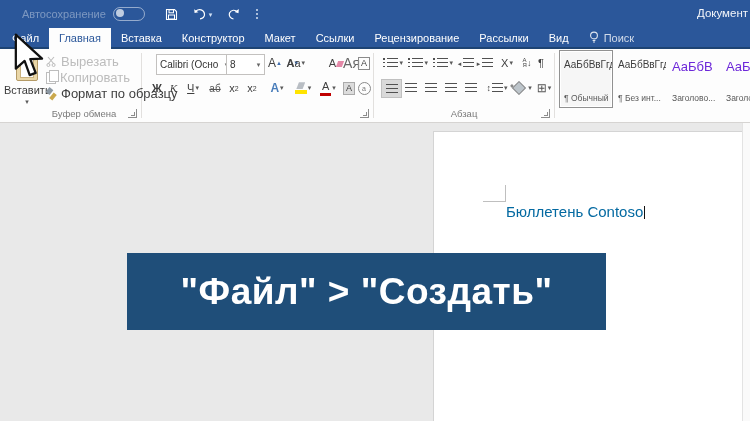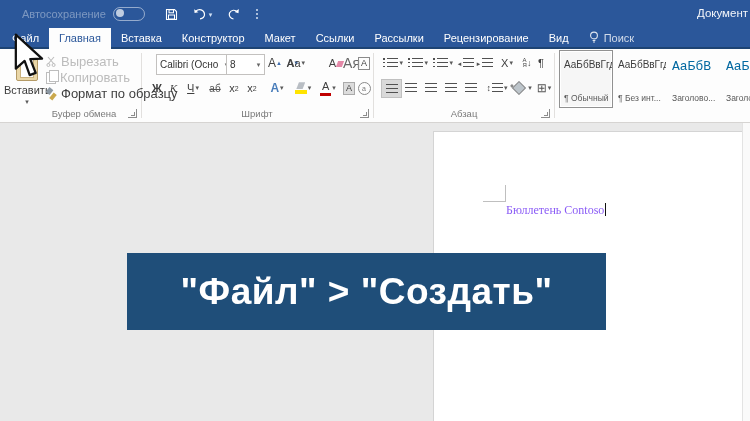--- a/index.html
+++ b/index.html
@@ -93,31 +93,31 @@
   .abtn{position:absolute;width:19px;height:17px;display:flex;align-items:center;justify-content:center;}
   .bucket{width:8px;height:8px;border:1px solid #8a8a8a;background:#bdc5cb;transform:rotate(45deg);position:relative;}
   .bucket::after{content:"";position:absolute;left:-4px;top:6px;width:3px;height:3px;background:#8a8a8a;border-radius:50%;}
   .bord-g{font-size:12px;color:#555;line-height:1;}
 
   
   .stylecard{position:absolute;top:1px;width:52px;height:56px;background:#fdfdfd;
              border:1px solid transparent;overflow:hidden;}
   .stylecard.selected{border:1px solid #919191;background:#f6f6f6;box-shadow:inset 0 0 0 1px #fff;}
   .stylecard .prev{margin:8px 0 0 4px;font-size:10px;color:#3d3d3d;white-space:nowrap;}
-  .stylecard .prev.head{font-size:13px;color:#0369a1;font-family:Liberation Mono, monospace;}
+  .stylecard .prev.head{font-size:13px;color:#6d28d9;}
   .stylecard .nm{position:absolute;left:4px;bottom:4px;font-size:8.5px;color:#5a5a5a;white-space:nowrap;}
 
   
   .workspace{position:absolute;top:123px;left:0;right:0;bottom:0;background:#e9e9e9;}
   .scrollstrip{position:absolute;top:0;bottom:0;right:0;width:7px;background:#fafafa;border-left:1px solid #e3e3e3;}
   .page{position:absolute;left:433px;top:8px;right:7px;bottom:0;background:#fff;
         border:1px solid #d4d4d4;border-right:none;border-bottom:none;}
   .cropmark{position:absolute;left:49px;top:53px;width:22px;height:16px;
         border-right:1px solid #bfbfbf;border-bottom:1px solid #bfbfbf;}
-  .doc-heading{position:absolute;left:72px;top:71px;font-size:12px;color:#8b5cf6;white-space:nowrap;font-family:Liberation Serif, serif;}
+  .doc-heading{position:absolute;left:72px;top:71px;font-size:15px;color:#0369a1;white-space:nowrap;}
   .caret-i{display:inline-block;width:1px;height:13px;background:#111;vertical-align:-2px;margin-left:1px;}
 
   
   .banner{position:absolute;left:127px;top:253px;width:479px;height:77px;background:#1f4e79;
           display:flex;align-items:center;justify-content:center;z-index:50;}
   .banner-text{color:#fff;font-size:37px;font-weight:bold;letter-spacing:.5px;white-space:nowrap;}
 
   
   .cursor{position:absolute;left:13px;top:33px;z-index:60;}
 </style>
@@ -159,22 +159,22 @@
   <span class="doc-title">Документ</span>
 </div>
 
 <div class="tabrow">
   <span class="tab first">Файл</span>
   <span class="tab active">Главная</span>
   <span class="tab">Вставка</span>
   <span class="tab">Конструктор</span>
   <span class="tab">Макет</span>
   <span class="tab">Ссылки</span>
+  <span class="tab">Рецензирование</span>
   <span class="tab">Рассылки</span>
-  <span class="tab">Рецензирование</span>
   <span class="tab">Вид</span>
   <span class="tab-search">
     <svg width="10" height="13" viewBox="0 0 10 13">
       <circle cx="5" cy="4.5" r="3.4" fill="none" stroke="rgba(255,255,255,.85)" stroke-width="1.1"></circle>
       <path d="M3.6 9.5 h2.8 M4 11 h2" stroke="rgba(255,255,255,.85)" stroke-width="1"></path>
     </svg>
     <span>Поиск</span>
   </span>
 </div>
 
@@ -275,21 +275,20 @@
       <span class="bar" style="background:#c00000"></span>
     </span>
       <span class="cary">▾</span>
   </div>
   <div class="rbtn" style="left:341px;top:32px;width:16px;height:14px">
     <span class="shaded">А</span>
   </div>
   <div class="rbtn" style="left:357px;top:32px;width:14px;height:14px">
     <span class="encl">а</span>
   </div>
-  <div class="group-label" style="left:146px;width:222px">Шрифт</div>
   <div class="launcher" style="left:360px"></div>
 
   <div class="rbtn" style="left:381px;top:5px;width:24px;height:18px">
     <span class="licon">
         <span class="dots"></span>
         <span class="ln"></span>
       </span>
       <span class="cary">▾</span>
   </div>
   <div class="rbtn" style="left:406px;top:5px;width:24px;height:18px">

